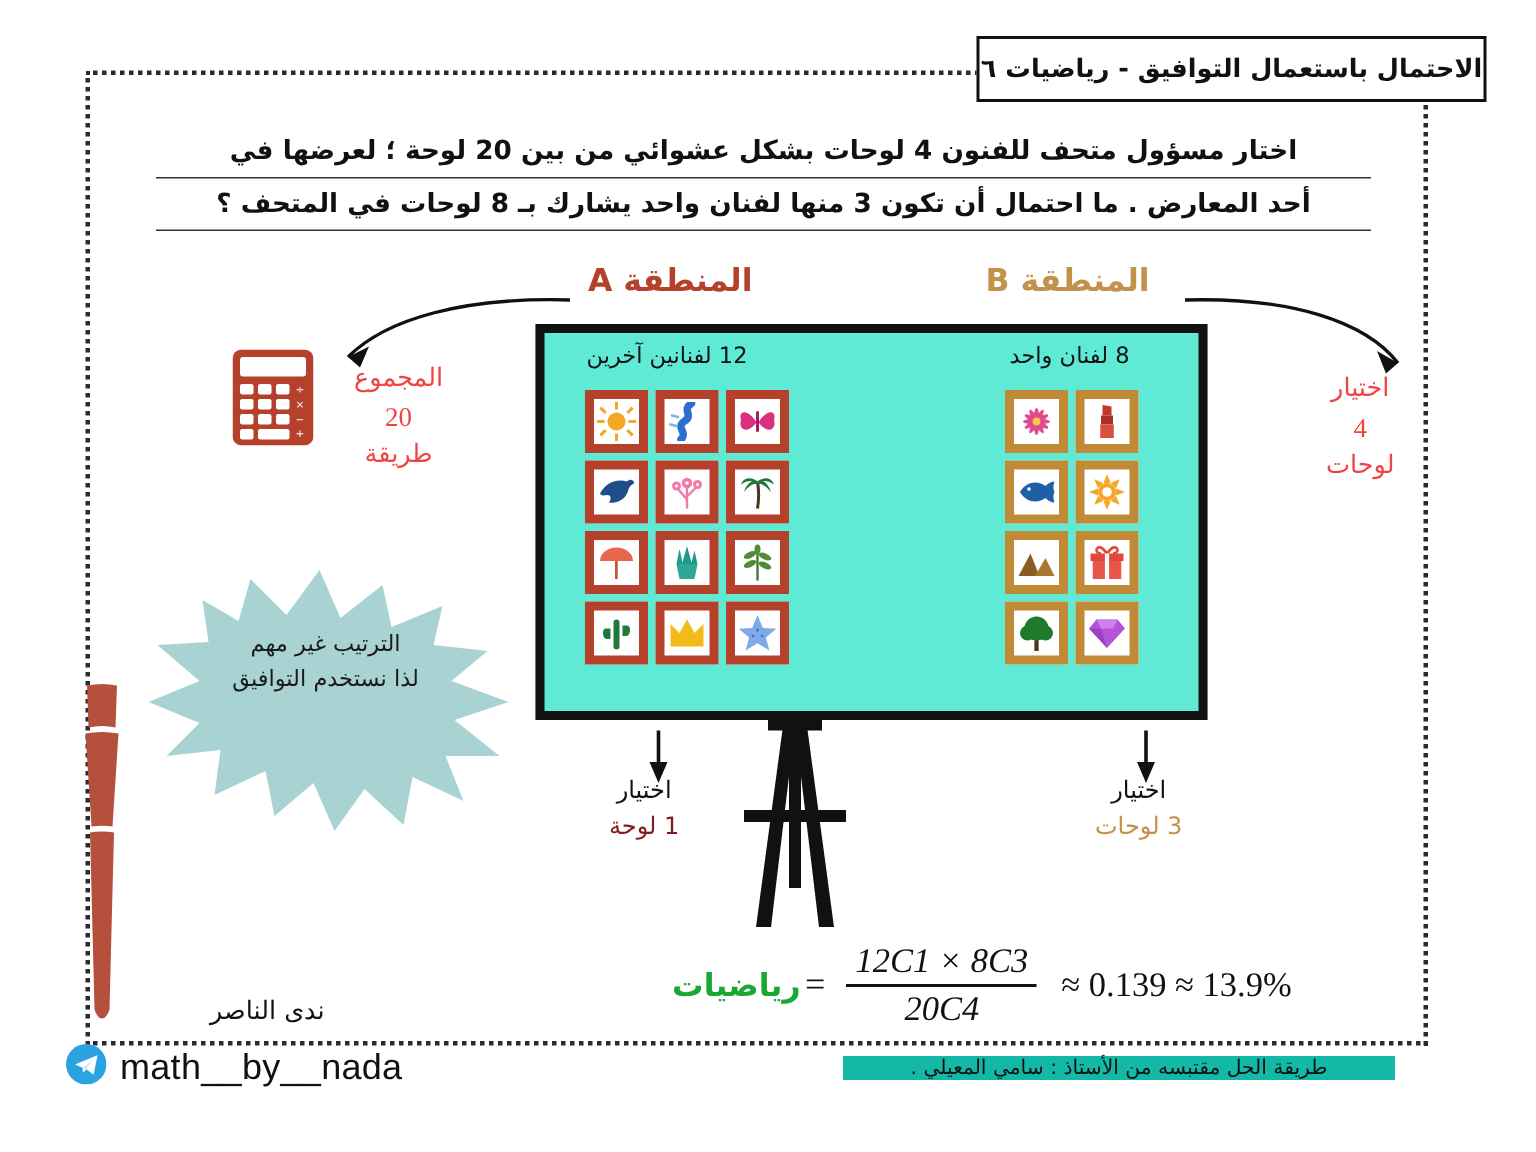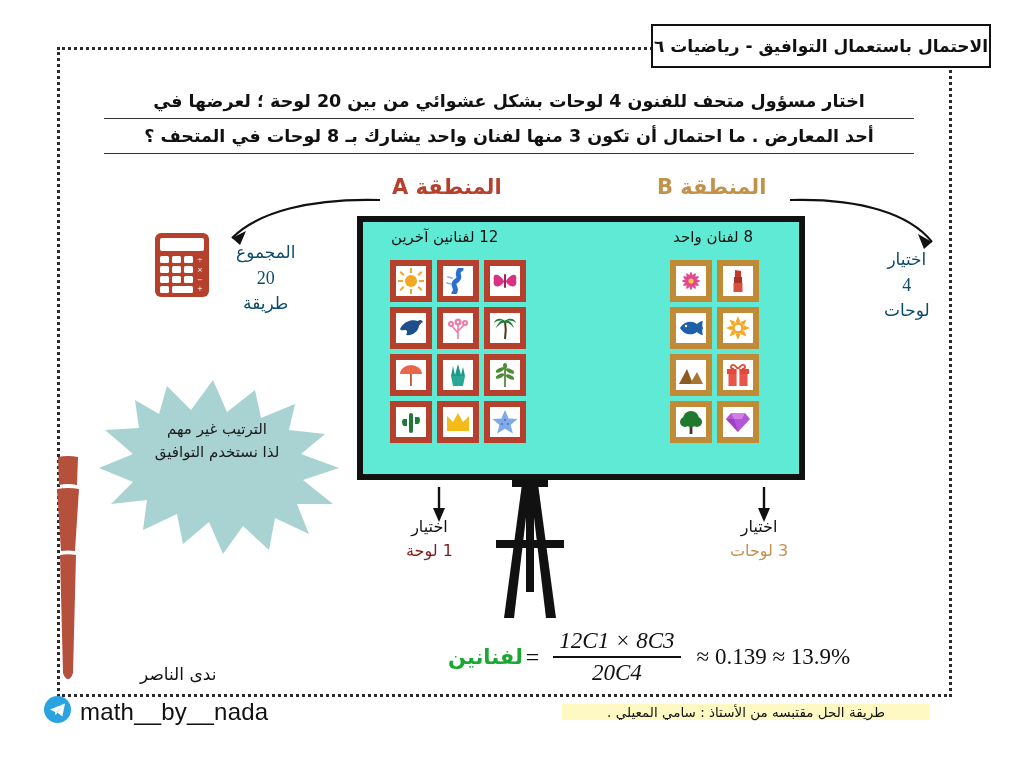--- a/index.html
+++ b/index.html
@@ -121,21 +121,21 @@
   .easel { position: absolute; left: 470px; top: 478px; z-index: 3; }
 
   
   .annot {
     position: absolute;
     direction: rtl;
     text-align: center;
     font-family: "DejaVu Sans", sans-serif;
     font-size: 17px;
     line-height: 1.45;
-    color: #0c4a6e;
+    color: #ef4444;
     z-index: 5;
     white-space: nowrap;
   }
   .annot .num { font-family: "Liberation Serif", serif; font-size: 18px; }
 
   .annot-total { left: 236px; top: 240px; }
   .annot-choose4 { left: 884px; top: 247px; }
 
   .arrow-label {
     position: absolute;
@@ -230,21 +230,21 @@
   .footer-note {
     position: absolute;
     left: 562px; top: 704px;
     width: 360px;
     text-align: center;
     direction: rtl;
     font-family: "DejaVu Sans", sans-serif;
     font-size: 13.5px;
     color: #111;
     z-index: 7;
-    background: #fef9c3;
+    background: #14b8a6;
     padding: 0 4px;
     white-space: nowrap;
   }
 </style>
 </head>
 <body>
 
 <div class="stage">
 
   <div class="dotted-frame"></div>
@@ -557,21 +557,21 @@
                L88 172 L82 142 L48 158 L52 128 L16 132 L38 110 L4 96
                L38 82 L10 58 L44 56 Z" fill="#a8d3d2"></path>
     </svg>
   </div>
   <div class="splat-text">
     <div class="note-body">الترتيب غير مهم</div>
     <div class="note-body">لذا نستخدم التوافيق</div>
   </div>
 
   <div class="formula">
-    <span class="word">لفنانين</span>
+    <span class="word">رياضيات</span>
     <span class="eq">=</span>
     <span class="frac">
       <span class="num2">12C1 × 8C3</span>
       <span class="bar"></span>
       <span class="den">20C4</span>
     </span>
     <span class="tail">≈ 0.139 ≈ 13.9%</span>
   </div>
 
   <div class="credit-ar">ندى الناصر</div>

